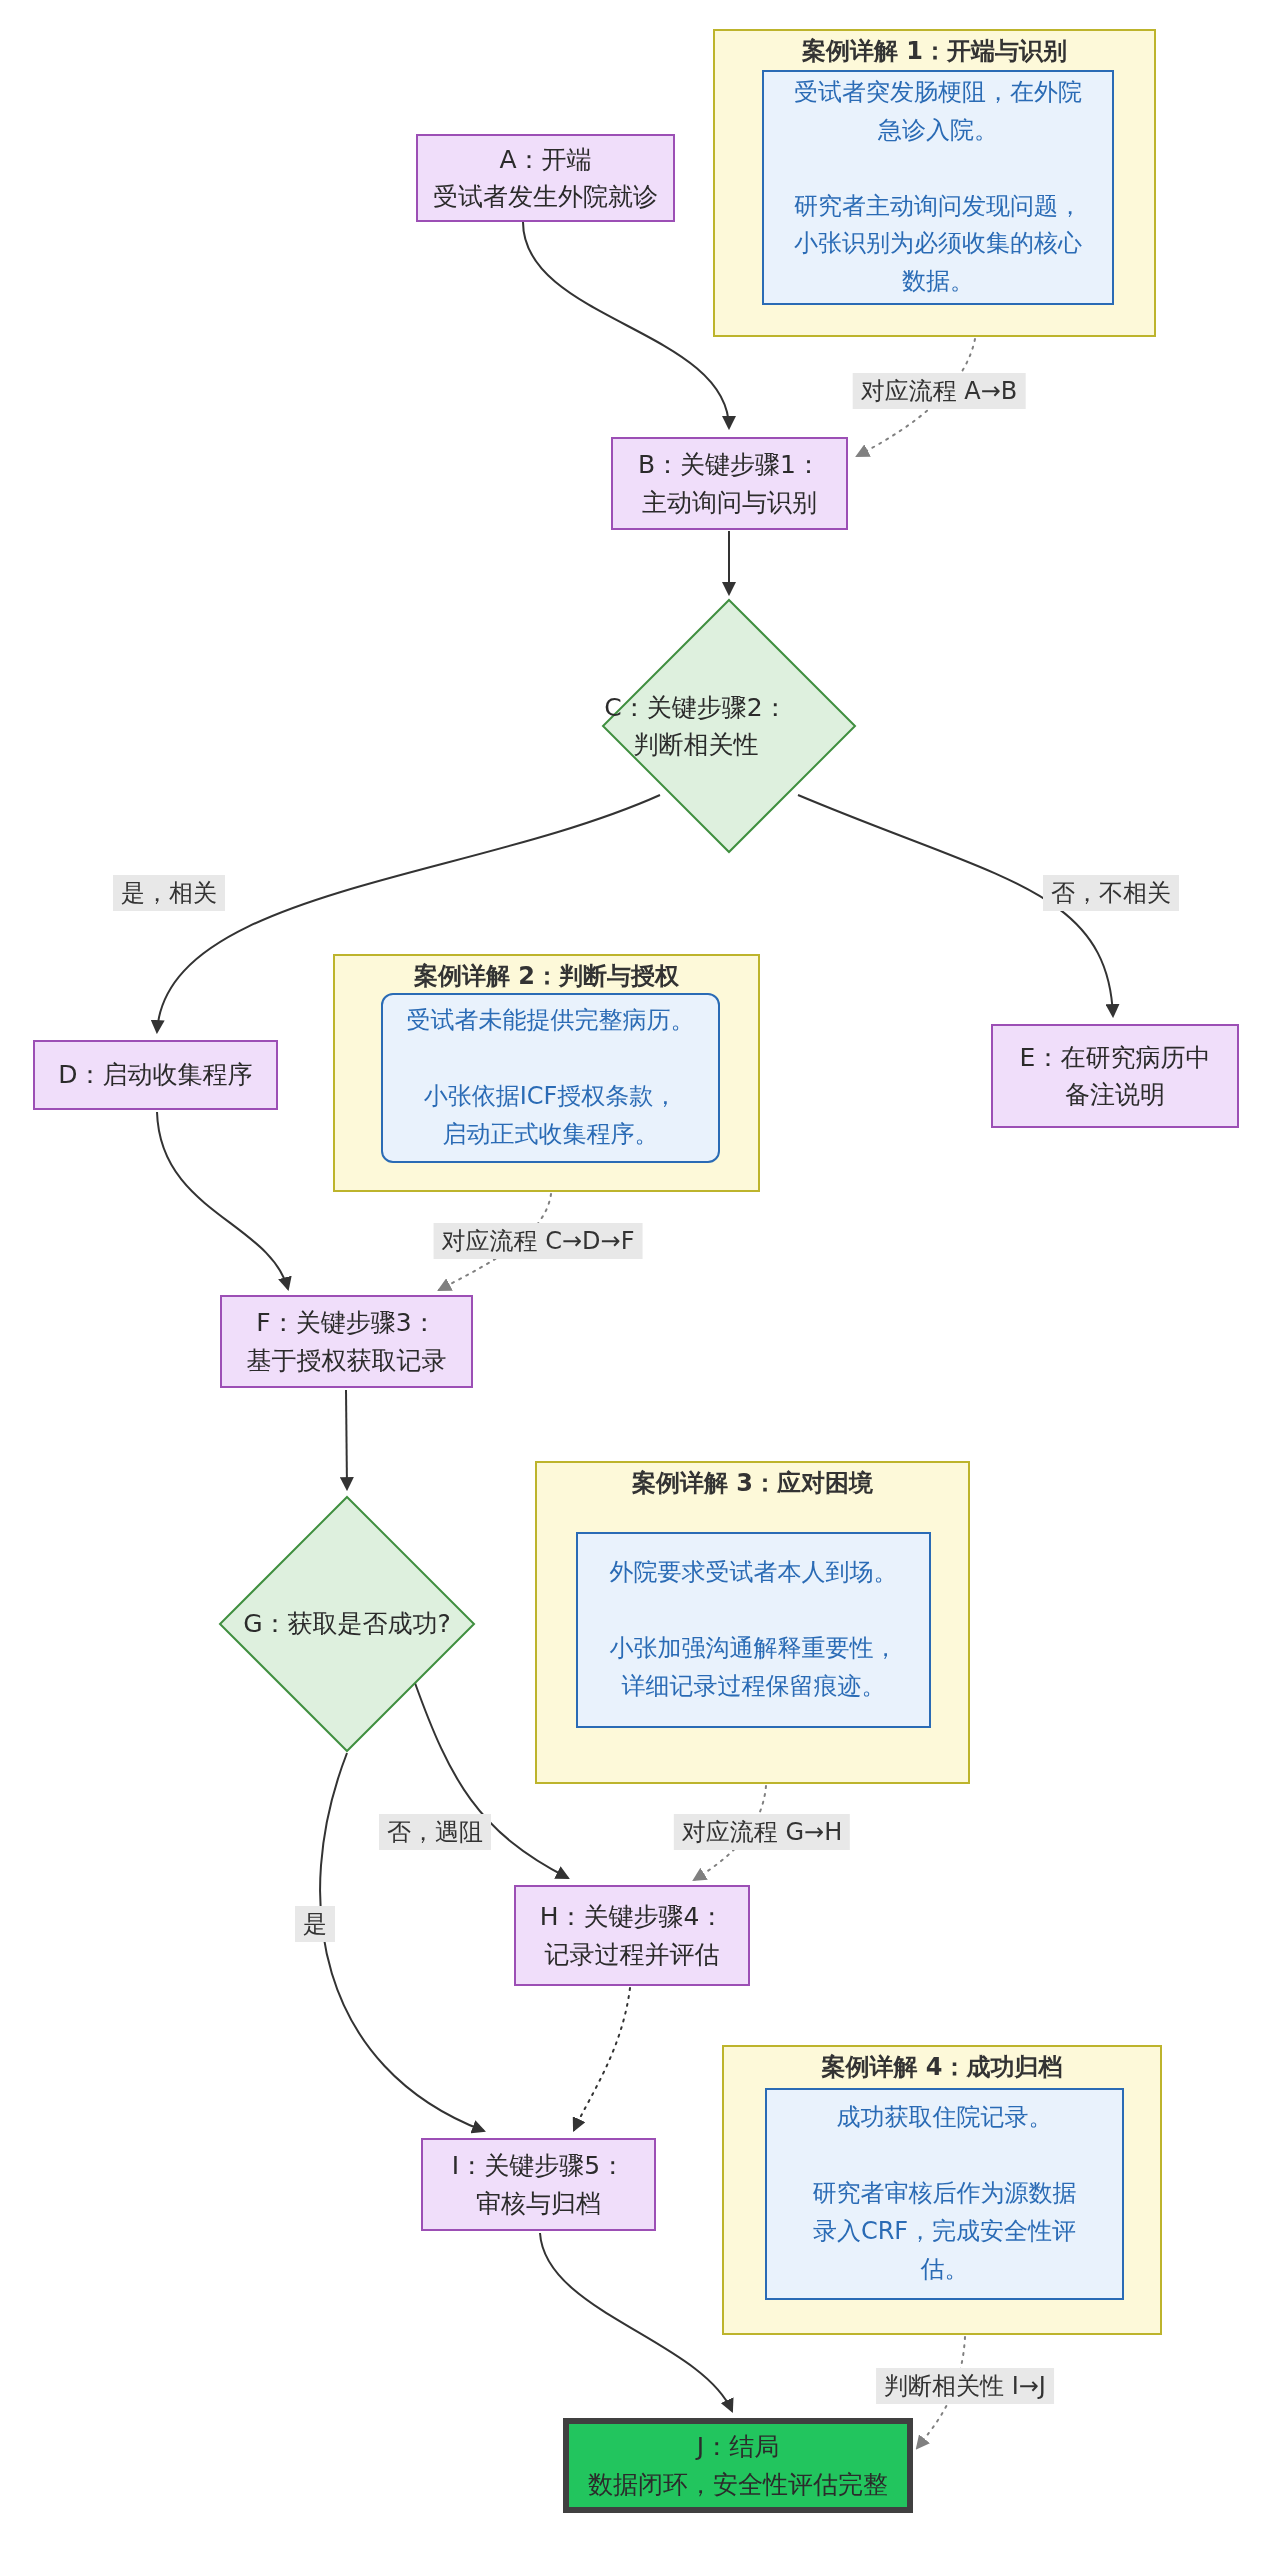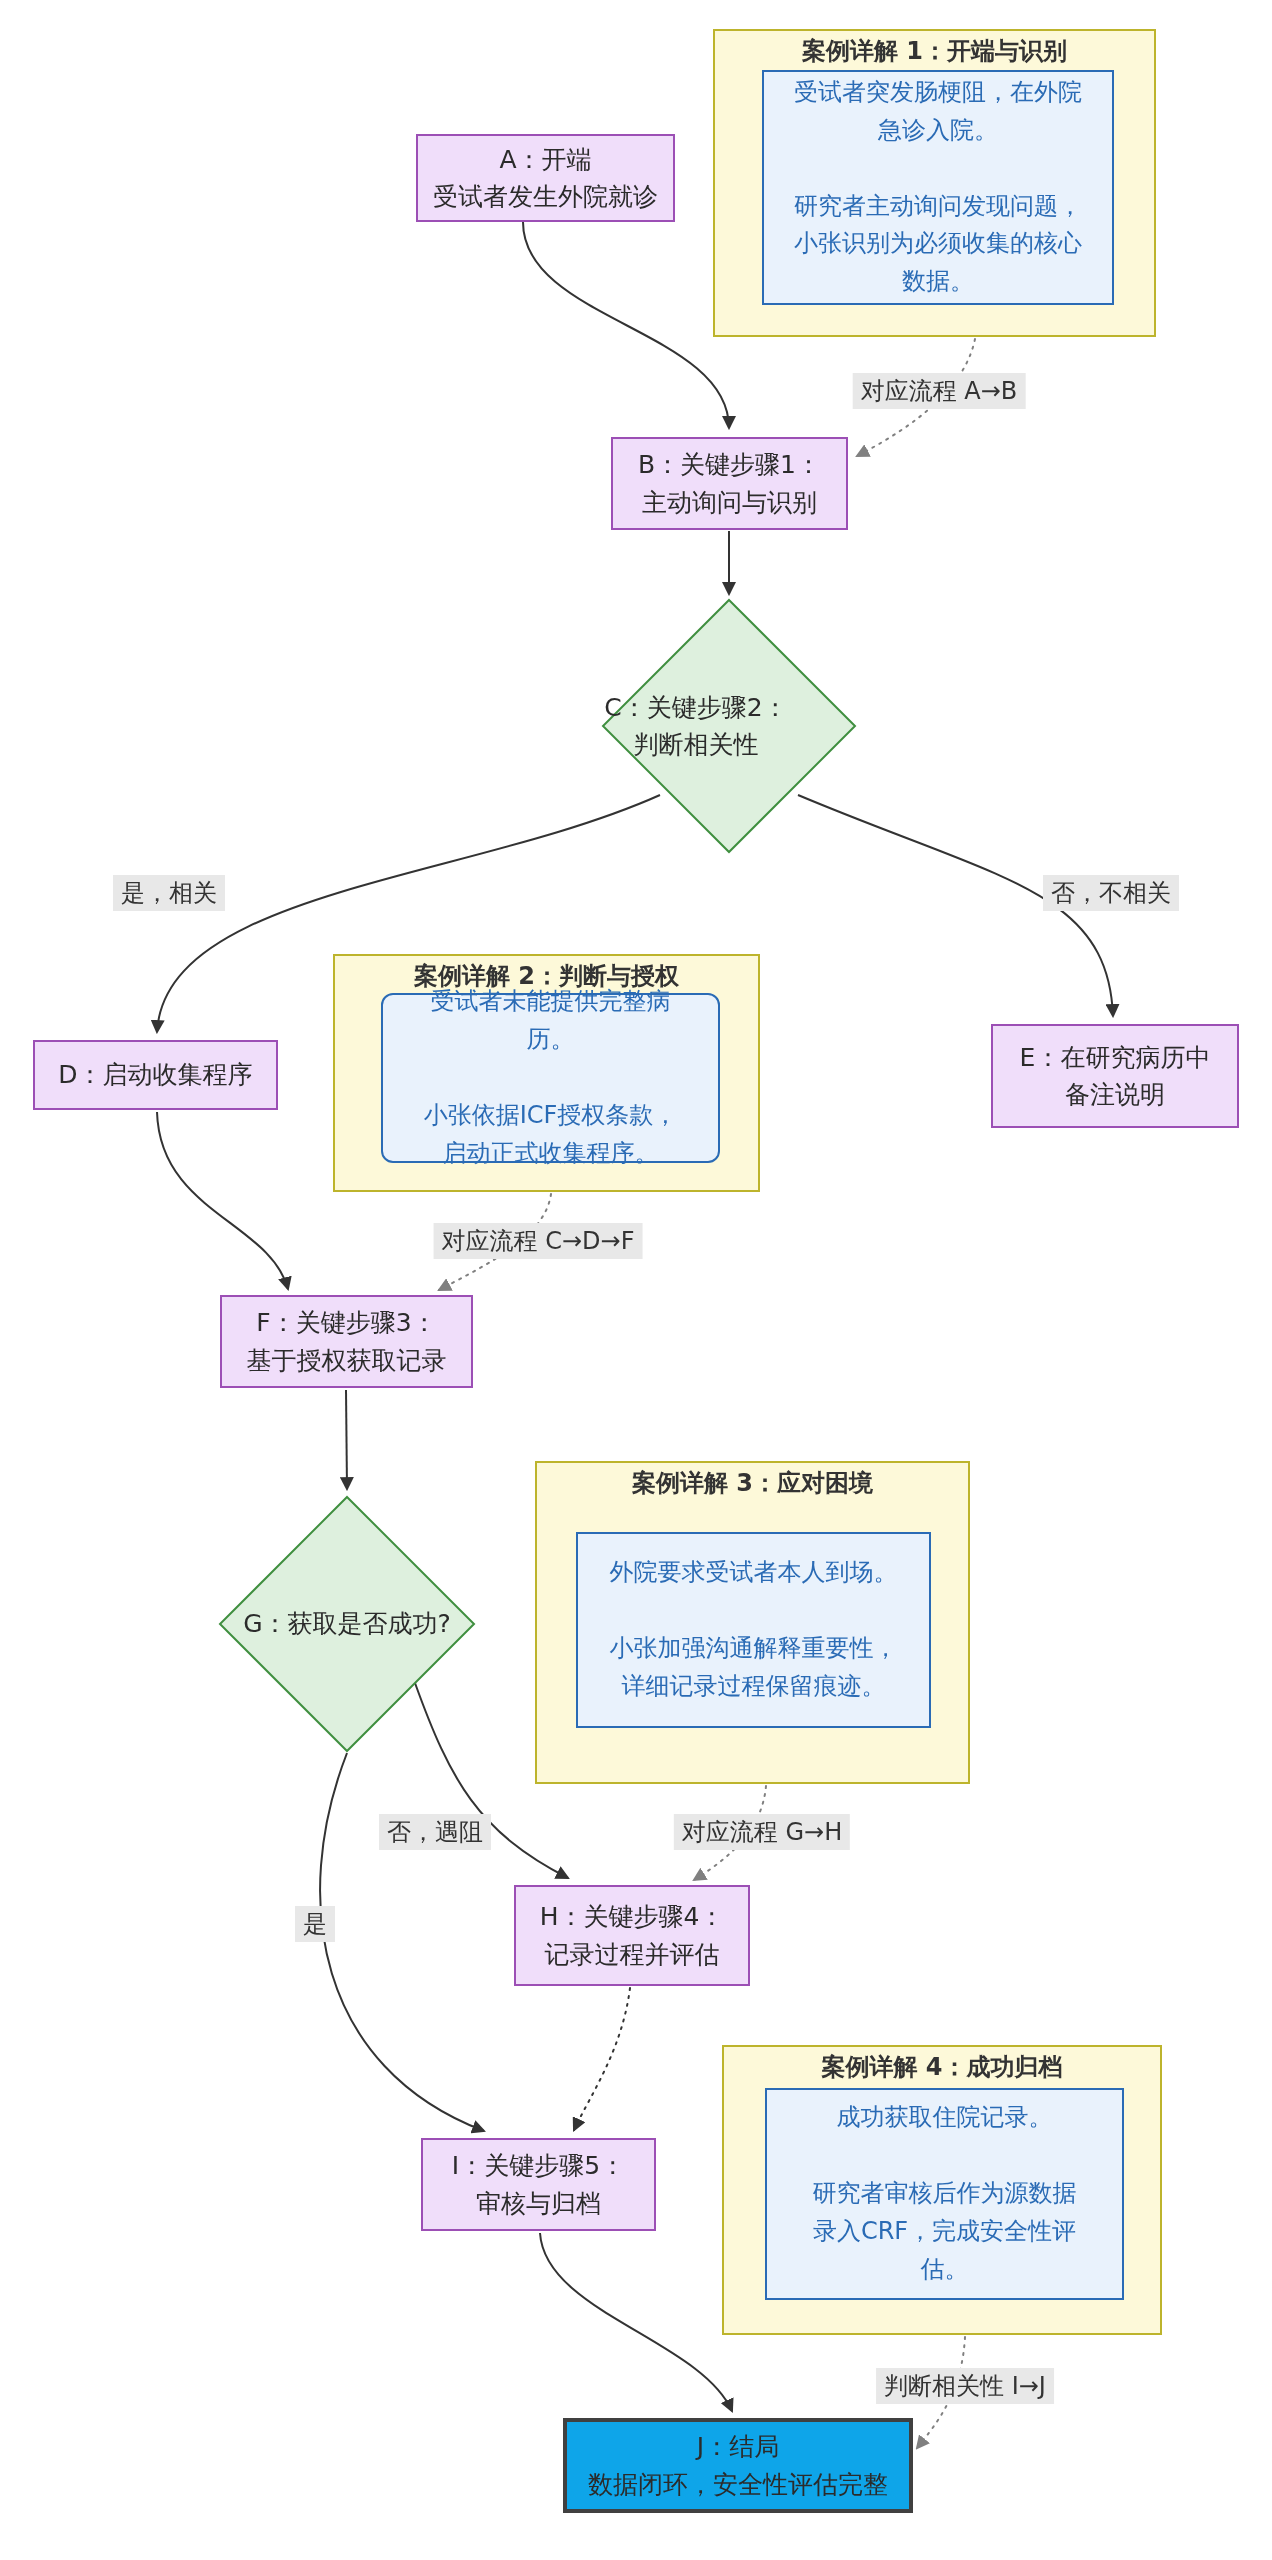--- a/index.html
+++ b/index.html
@@ -7,34 +7,34 @@
     position:relative; width:1272px; height:2560px; background:#ffffff;
     font-family:"DejaVu Sans","Liberation Sans",sans-serif; overflow:hidden;
   }
   .layer { position:absolute; left:0; top:0; z-index:1; }
   .node {
     position:absolute; z-index:2; display:flex; align-items:center; justify-content:center;
     text-align:center; white-space:pre-line; font-size:25px; line-height:1.5; color:#2b2b2b;
     box-sizing:border-box; padding:4px 10px;
   }
   .purple { background:#f0defa; border:2px solid #9c4fb5; }
-  .greenbox { background:#0ea5e9; border:4px solid #404040; }
+  .greenbox { background:#22c55e; border:6px solid #404040; }
   .diamond-text {
     position:absolute; z-index:2; display:flex; align-items:center; justify-content:center;
     text-align:center; white-space:pre-line; font-size:25px; line-height:1.5; color:#2b2b2b;
   }
   .note { position:absolute; z-index:2; background:#fdf9d9; border:2px solid #bdb42c; box-sizing:border-box; }
   .note-title {
     position:absolute; top:4px; left:0; right:0; text-align:center;
     font-size:24px; font-weight:600; color:#333333;
   }
   .note-inner {
     position:absolute; background:#e9f2fc; border:2px solid #2a6bb5; color:#2a6bb5;
     display:flex; align-items:center; justify-content:center; text-align:center;
-    white-space:pre-line; font-size:24px; line-height:1.58; box-sizing:border-box; padding:6px 28px;
+    white-space:pre-line; font-size:24px; line-height:1.58; box-sizing:border-box; padding:6px 9px;
   }
   .elabel {
     position:absolute; z-index:3; transform:translate(-50%,-50%);
     background:#e8e8e8; color:#333333; font-size:24px; padding:2px 8px; white-space:nowrap;
   }
   .edge { fill:none; stroke:#333333; stroke-width:2; }
   .edge-dotted { fill:none; stroke:#333333; stroke-width:2; stroke-dasharray:2 6; stroke-linecap:round; }
   .note-link { fill:none; stroke:#808080; stroke-width:2; stroke-dasharray:2 6; stroke-linecap:round; }
   .diamond { fill:#def0de; stroke:#3f8f3f; stroke-width:2; }
 </style>

